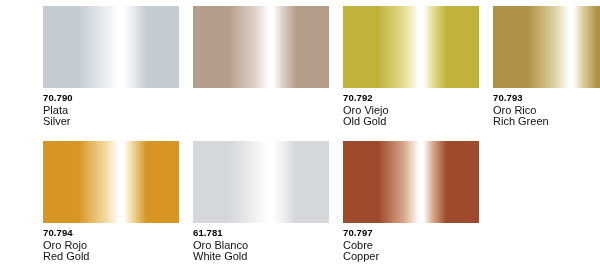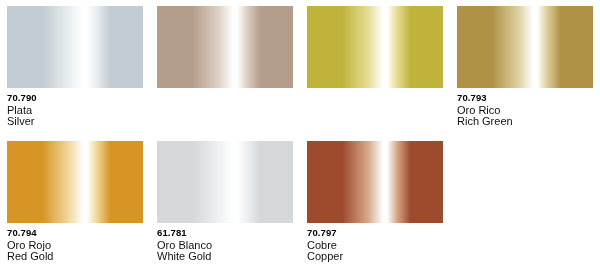--- a/index.html
+++ b/index.html
@@ -12,20 +12,21 @@
     height: 270px;
     font-family: "Liberation Sans", sans-serif;
     overflow: hidden;
   }
   .chart {
     width: 488px;
     height: 270px;
     position: relative;
     background: #ffffff;
     box-sizing: border-box;
+    margin-left: 36px;
   }
   .row {
     display: flex;
     width: 600px;
     height: 135px;
     box-sizing: border-box;
   }
   .cell {
     width: 150px;
     height: 135px;
@@ -84,20 +85,25 @@
     <div class="cell">
       <div class="swatch-wrap">
         <div class="swatch" style="background: linear-gradient(to right, rgb(181, 157, 139) 0%, rgb(181, 157, 139) 26%, rgb(221, 208, 196) 45%, rgb(255, 255, 255) 56%, rgb(255, 255, 255) 59%, rgb(221, 208, 196) 66%, rgb(181, 157, 139) 76%, rgb(181, 157, 139) 100%);"></div>
       </div>
     </div>
 
     <div class="cell">
       <div class="swatch-wrap">
         <div class="swatch" style="background: linear-gradient(to right, rgb(192, 179, 60) 0%, rgb(192, 179, 60) 26%, rgb(230, 221, 148) 45%, rgb(255, 255, 255) 56%, rgb(255, 255, 255) 59%, rgb(230, 221, 148) 66%, rgb(192, 179, 60) 76%, rgb(192, 179, 60) 100%);"></div>
       </div>
+      <div class="labels">
+        <div class="code">70.792</div>
+        <div class="name-es">Oro Viejo</div>
+        <div class="name-en">Old Gold</div>
+      </div>
     </div>
 
     <div class="cell">
       <div class="swatch-wrap">
         <div class="swatch" style="background: linear-gradient(to right, rgb(176, 146, 71) 0%, rgb(176, 146, 71) 26%, rgb(222, 208, 160) 45%, rgb(255, 255, 255) 56%, rgb(255, 255, 255) 59%, rgb(222, 208, 160) 66%, rgb(176, 146, 71) 76%, rgb(176, 146, 71) 100%);"></div>
       </div>
       <div class="labels">
         <div class="code">70.793</div>
         <div class="name-es">Oro Rico</div>
         <div class="name-en">Rich Green</div>

